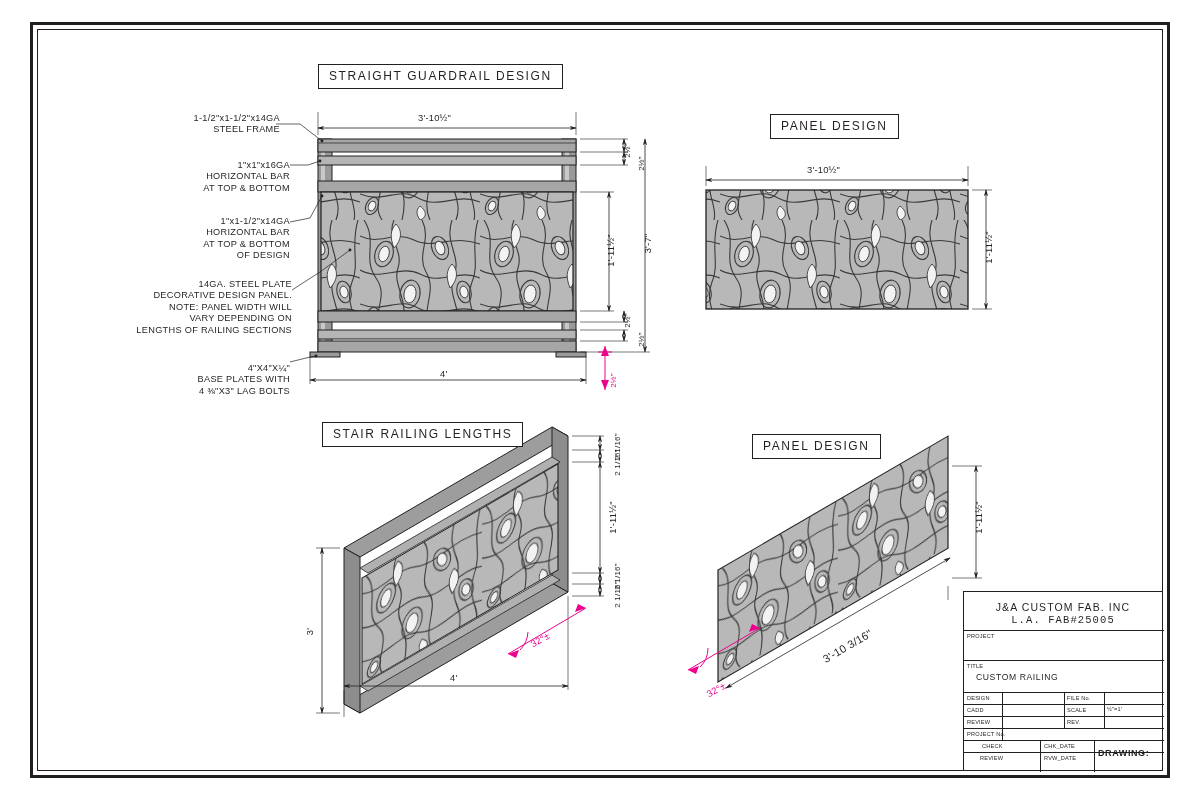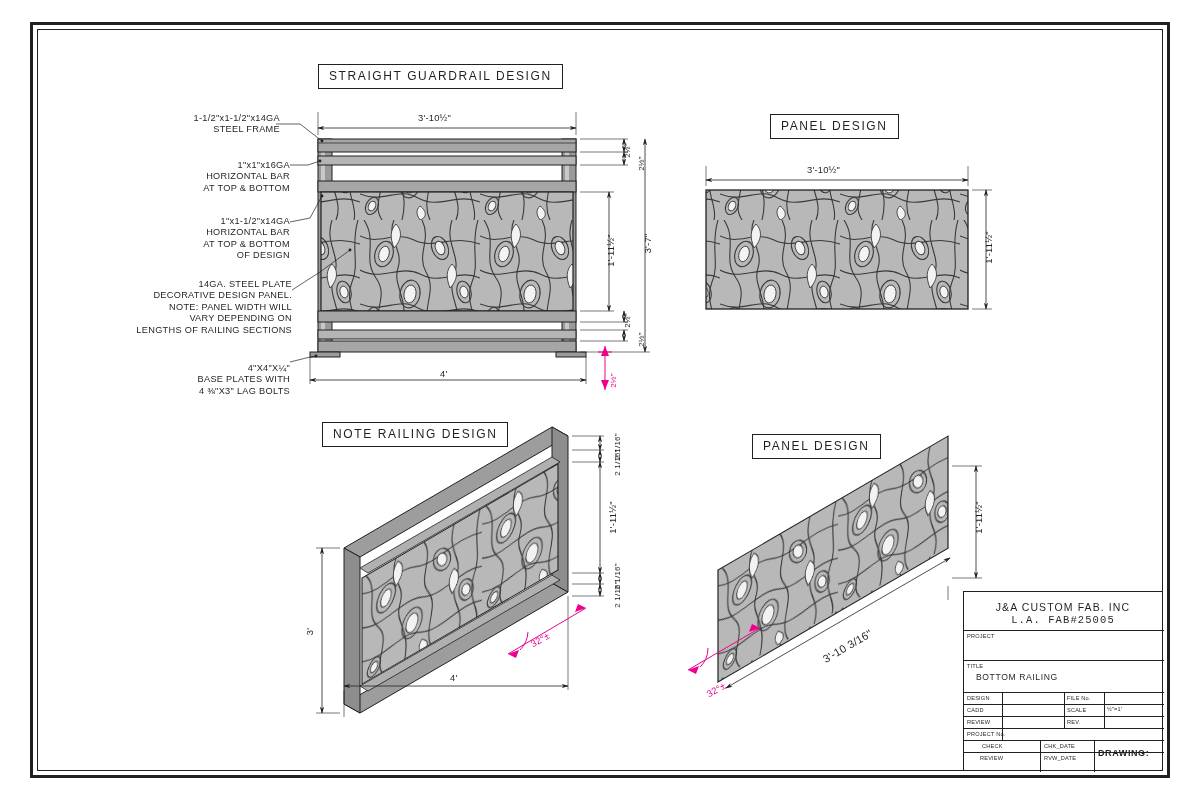--- a/index.html
+++ b/index.html
@@ -272,21 +272,21 @@
         <line x1="688" y1="670" x2="760" y2="628"></line>
         <path d="M700 667 A 26 26 0 0 0 708 648" stroke="#ec008c" stroke-width="1"></path>
         <path d="M688 670 L699 666 L696 674 Z" fill="#ec008c" stroke="none"></path>
         <path d="M760 628 L749 632 L752 624 Z" fill="#ec008c" stroke="none"></path>
       </g>
     </g>
   </svg>
 
   <div class="ttl" style="left:318px; top:64px;">STRAIGHT  GUARDRAIL  DESIGN</div>
   <div class="ttl" style="left:770px; top:114px;">PANEL  DESIGN</div>
-  <div class="ttl" style="left:322px; top:422px;">NOTE  RAILING  DESIGN</div>
+  <div class="ttl" style="left:322px; top:422px;">STAIR  RAILING  LENGTHS</div>
   <div class="ttl" style="left:752px; top:434px;">PANEL  DESIGN</div>
 
   <div class="note" style="left:110px; top:113px; width:170px;">1-1/2"x1-1/2"x14GA
 STEEL FRAME</div>
   <div class="note" style="left:110px; top:160px; width:180px;">1"x1"x16GA
 HORIZONTAL BAR
 AT TOP &amp; BOTTOM</div>
   <div class="note" style="left:100px; top:216px; width:190px;">1"x1-1/2"x14GA
 HORIZONTAL BAR
 AT TOP &amp; BOTTOM
@@ -329,21 +329,21 @@
   <div class="tblock">
     <div class="co-name" style="top:9px;">J&amp;A  CUSTOM  FAB.  INC</div>
     <div class="co-name" style="top:22px;font-family:Liberation Mono, monospace;">L.A. FAB#25005</div>
 
     <div class="tb-line" style="left:0; top:38px; width:200px; height:1px;"></div>
     <div class="tb-lbl" style="left:3px; top:41px;">PROJECT</div>
     <div class="tb-val" style="left:12px; top:50px;"></div>
 
     <div class="tb-line" style="left:0; top:68px; width:200px; height:1px;"></div>
     <div class="tb-lbl" style="left:3px; top:71px;">TITLE</div>
-    <div class="tb-val" style="left:12px; top:80px;">BOTTOM  RAILING</div>
+    <div class="tb-val" style="left:12px; top:80px;">CUSTOM  RAILING</div>
 
     <div class="tb-line" style="left:0; top:100px; width:200px; height:1px;"></div>
     <div class="tb-line" style="left:0; top:112px; width:200px; height:1px;"></div>
     <div class="tb-line" style="left:0; top:124px; width:200px; height:1px;"></div>
     <div class="tb-line" style="left:0; top:136px; width:200px; height:1px;"></div>
     <div class="tb-line" style="left:0; top:148px; width:200px; height:1px;"></div>
     <div class="tb-line" style="left:0; top:160px; width:200px; height:1px;"></div>
     <div class="tb-line" style="left:38px; top:100px; width:1px; height:48px;"></div>
     <div class="tb-line" style="left:100px; top:100px; width:1px; height:36px;"></div>
     <div class="tb-line" style="left:140px; top:100px; width:1px; height:36px;"></div>

